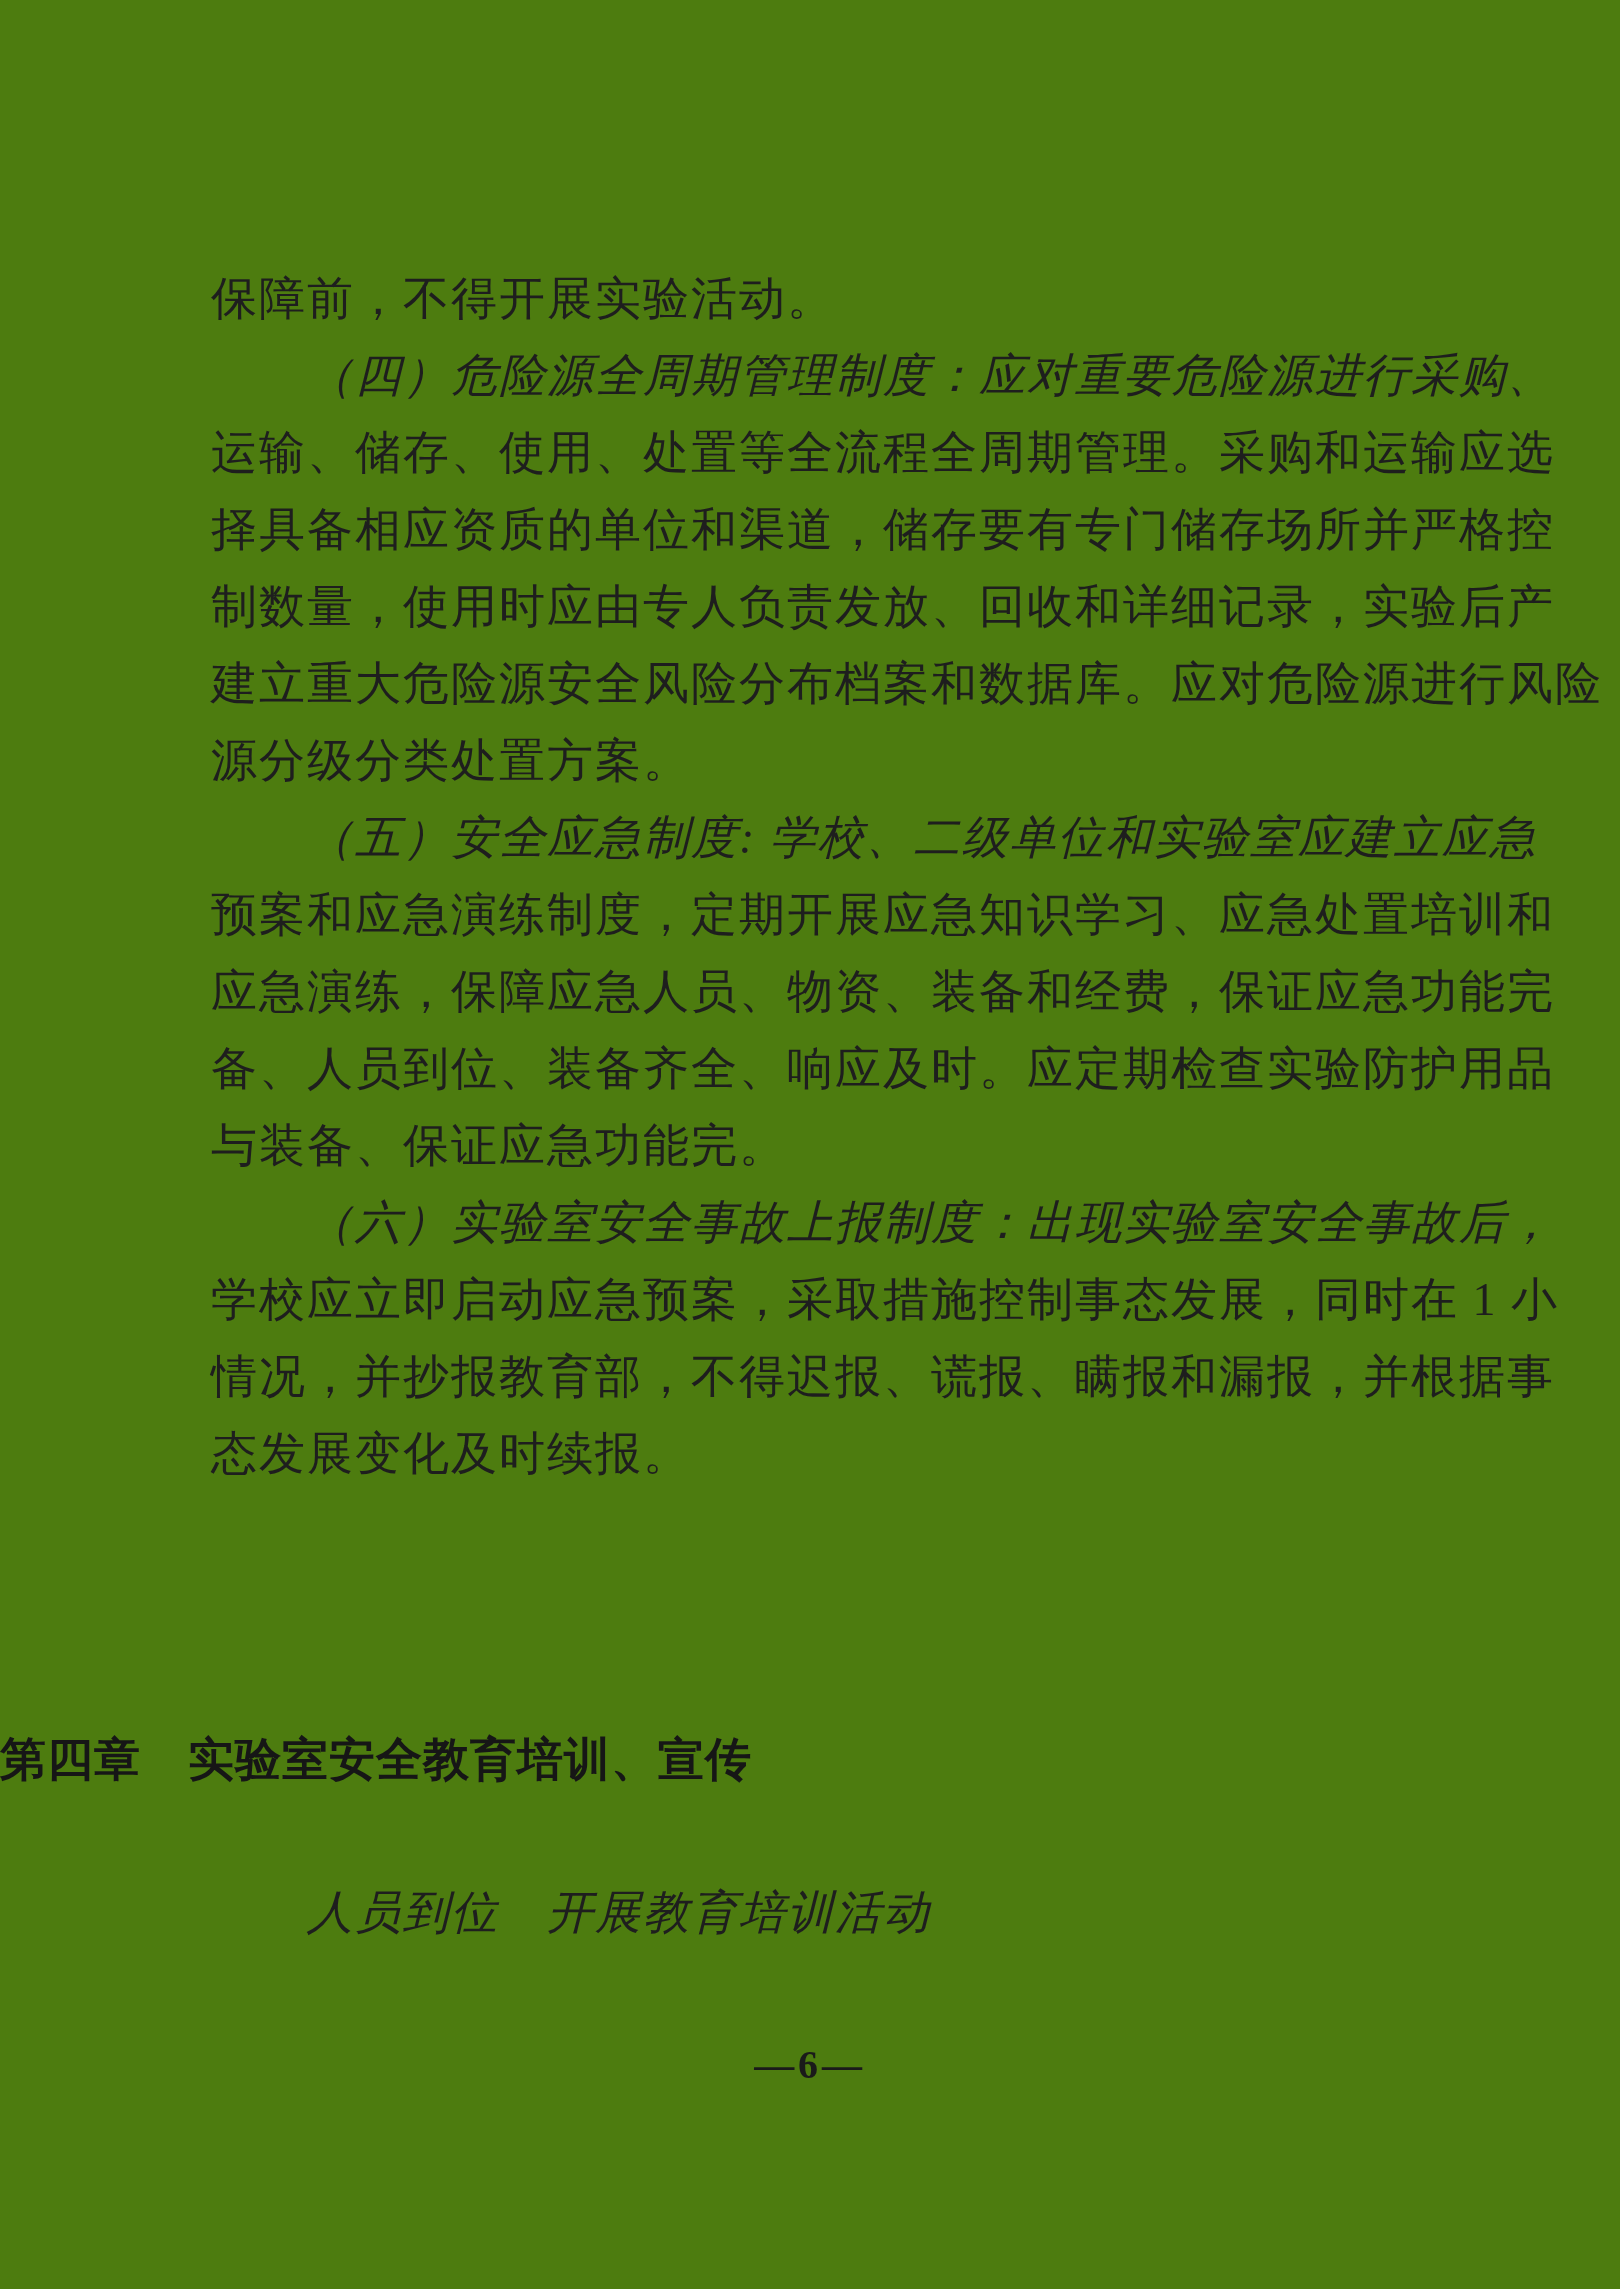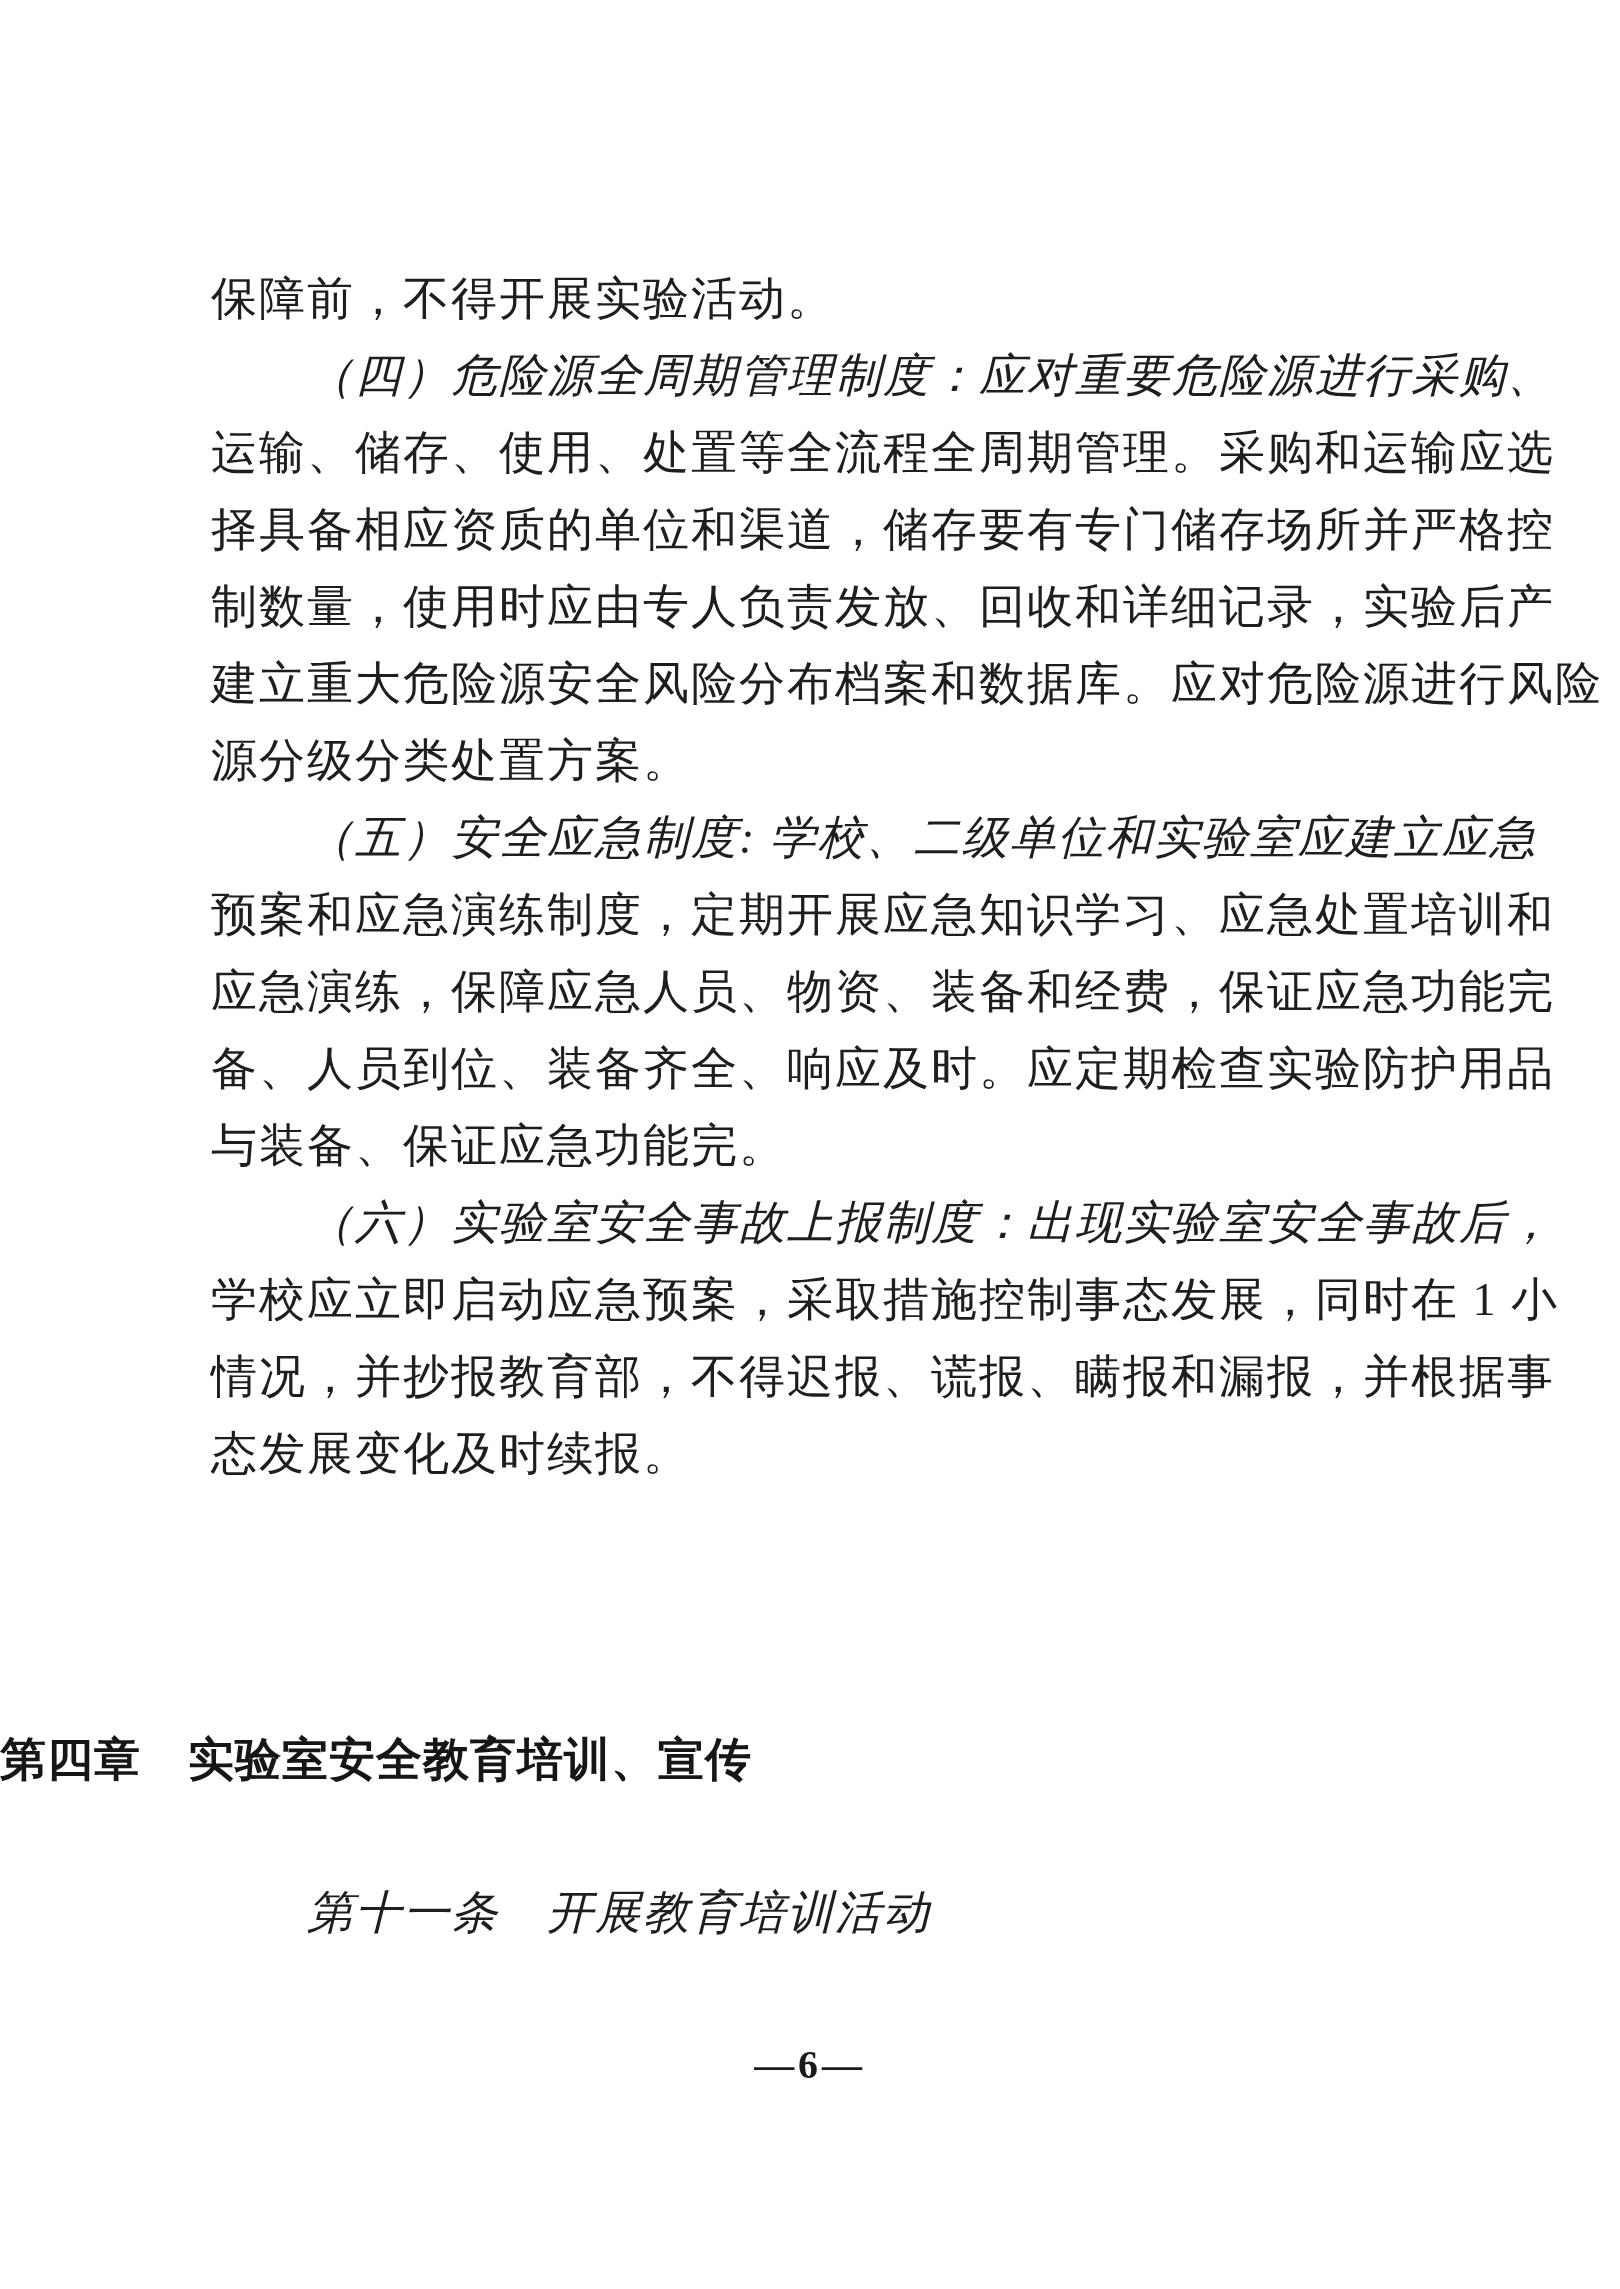--- a/index.html
+++ b/index.html
@@ -5,21 +5,21 @@
   html, body {
     margin: 0;
     padding: 0;
     background: #e8e8e8;
   }
   .page {
     position: relative;
     width: 1620px;
     height: 2290px;
     margin: 0 auto;
-    background: #ffffff;
+    background: #4d7c0f;
     overflow: hidden;
     font-family: "Liberation Serif", serif;
     color: #1e1e1e;
   }
   
   .body-text {
     position: absolute;
     left: 211px;
     top: 260px;
     width: 1300px;
@@ -92,19 +92,19 @@
       <div class="line">与装备、保证应急功能完。</div>
       <div class="line indent">（六）实验室安全事故上报制度：出现实验室安全事故后，</div>
       <div class="line">学校应立即启动应急预案，采取措施控制事态发展，同时在 1 小</div>
       <div class="line">情况，并抄报教育部，不得迟报、谎报、瞒报和漏报，并根据事</div>
       <div class="line">态发展变化及时续报。</div>
     </div>
 
   <div class="chapter-heading">第四章　实验室安全教育培训、宣传</div>
 
   <div class="section-block">
-    <div class="line indent">第十一条　开展教育培训活动</div>
+    <div class="line indent">人员到位　开展教育培训活动</div>
   </div>
 
   <div class="page-number">—6—</div>
 
 </div>
 
 
 </body></html>

